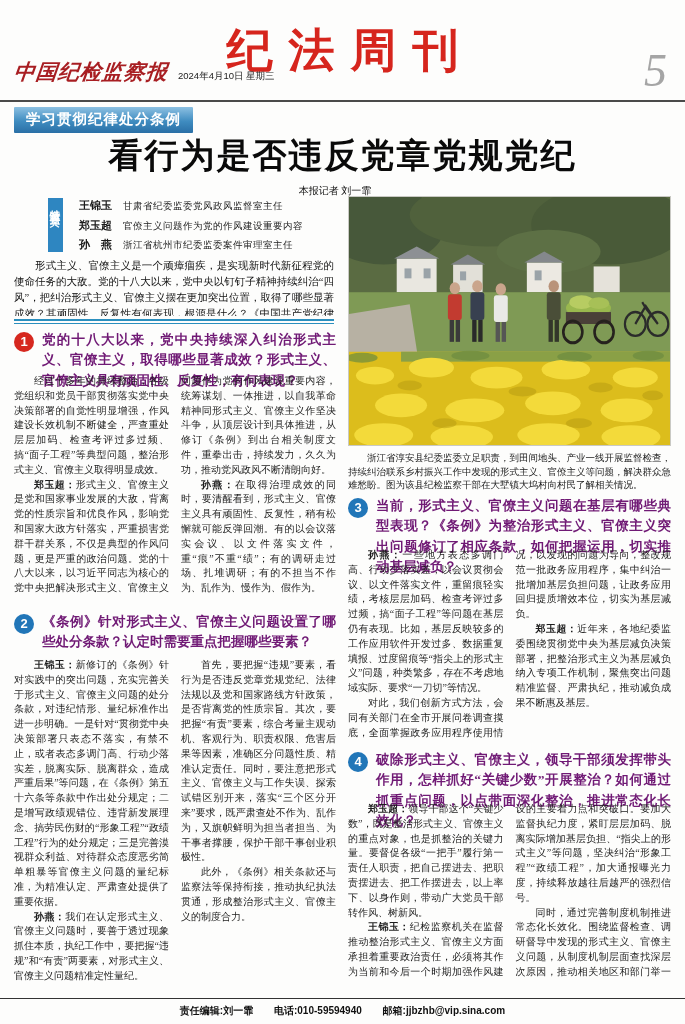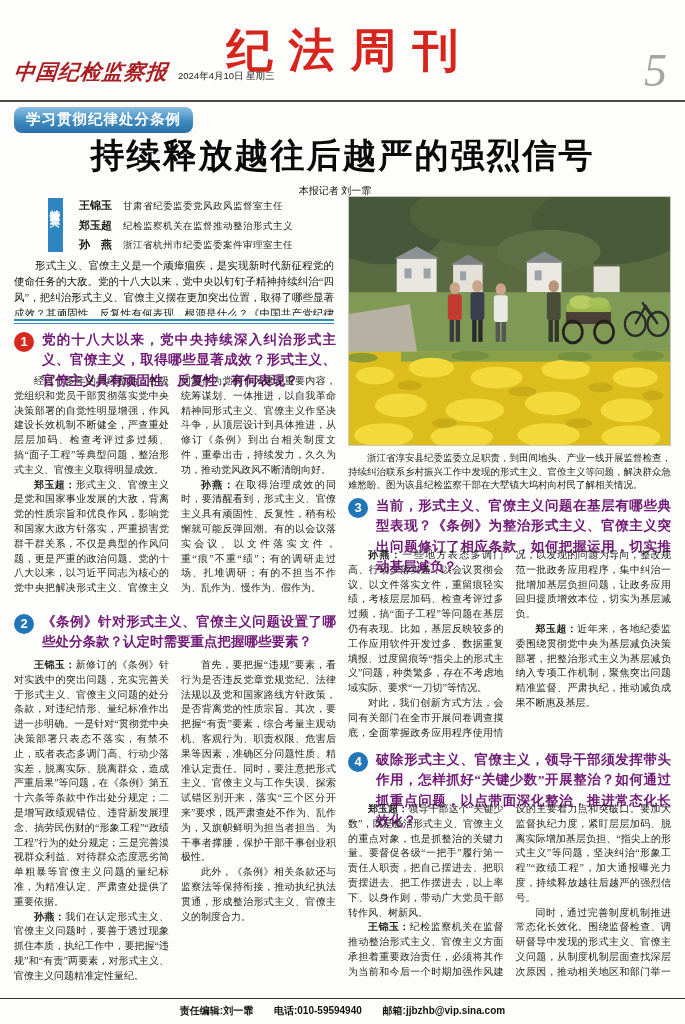--- a/index.html
+++ b/index.html
@@ -24,21 +24,21 @@
   .page-number {
     position:absolute; top:44px; right:18px; font-size:46px; color:#a5a5a5;
     font-family:"Liberation Serif",serif; font-style:italic;
   }
   .head-rule { position:absolute; top:100px; left:0; width:685px; height:2px; background:#4a4a4a; }
   
   .kicker {
     position:absolute; top:107px; left:14px; padding:3px 12px 4px;
     background:linear-gradient(180deg,#8cc0e2 0%,#3f8cc0 55%,#2a6fa6 100%);
     color:#fff; font-size:14.5px; font-weight:bold; letter-spacing:1px;
-    font-family:"Liberation Sans",sans-serif; border-radius:8px;
+    font-family:"Liberation Sans",sans-serif; border-radius:1px;
   }
   .headline {
     position:absolute; top:133px; left:0; right:0; text-align:center;
     font-size:34px; font-weight:bold; color:#0a0a0a; letter-spacing:2px;
   }
   .byline { position:absolute; top:184px; left:0; right:15px; text-align:center; font-size:10px; color:#111; }
   
   .guest-box { position:absolute; top:198px; left:48px; width:270px; display:flex; gap:16px; }
   .guest-label {
     writing-mode:vertical-rl; text-orientation:upright;
@@ -100,33 +100,33 @@
 
   <div class="weekly-title">纪法周刊</div>
   <div class="brand-row">
     <div class="paper-logo">中国纪检监察报</div>
     <div class="dateline">2024年4月10日  星期三</div>
   </div>
   <div class="page-number">5</div>
   <div class="head-rule"></div>
 
   <div class="kicker">学习贯彻纪律处分条例</div>
-  <div class="headline">持续释放越往后越严的强烈信号</div>
+  <div class="headline">看行为是否违反党章党规党纪</div>
   <div class="byline">本报记者 刘一霏</div>
 
   <div class="guest-box">
     <div class="guest-label">特邀嘉宾</div>
     <div class="guest-rows">
       <div class="guest-row">
         <span class="guest-name">王锦玉</span>
         <span class="guest-title">甘肃省纪委监委党风政风监督室主任</span>
       </div>
       <div class="guest-row">
         <span class="guest-name">郑玉超</span>
-        <span class="guest-title">纪检监察机关在监督推动整治形式主义</span>
+        <span class="guest-title">官僚主义问题作为党的作风建设重要内容</span>
       </div>
       <div class="guest-row">
         <span class="guest-name">孙　燕</span>
         <span class="guest-title">浙江省杭州市纪委监委案件审理室主任</span>
       </div>
     </div>
   </div>
 
   <div class="intro">形式主义、官僚主义是一个顽瘴痼疾，是实现新时代新征程党的使命任务的大敌。党的十八大以来，党中央以钉钉子精神持续纠治“四风”，把纠治形式主义、官僚主义摆在更加突出位置，取得了哪些显著成效？其顽固性、反复性有何表现，根源是什么？《中国共产党纪律处分条例》（以下简称《条例》）针对形式主义、官僚主义问题设置了哪些处分条款？认定时需要重点把握哪些要素？如何落实《条例》有关条款，推动为基层减负？我们特邀纪检监察干部进行交流。</div>
   <div class="intro-rule"></div>

